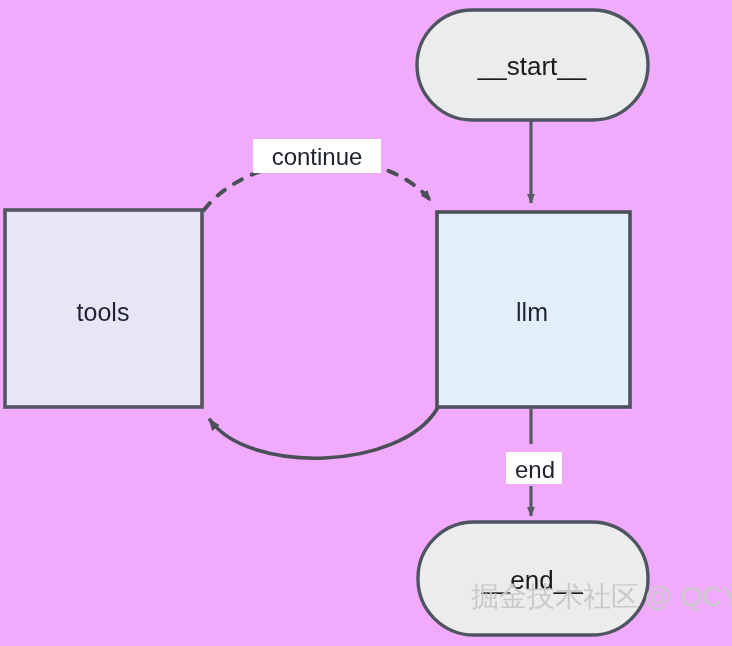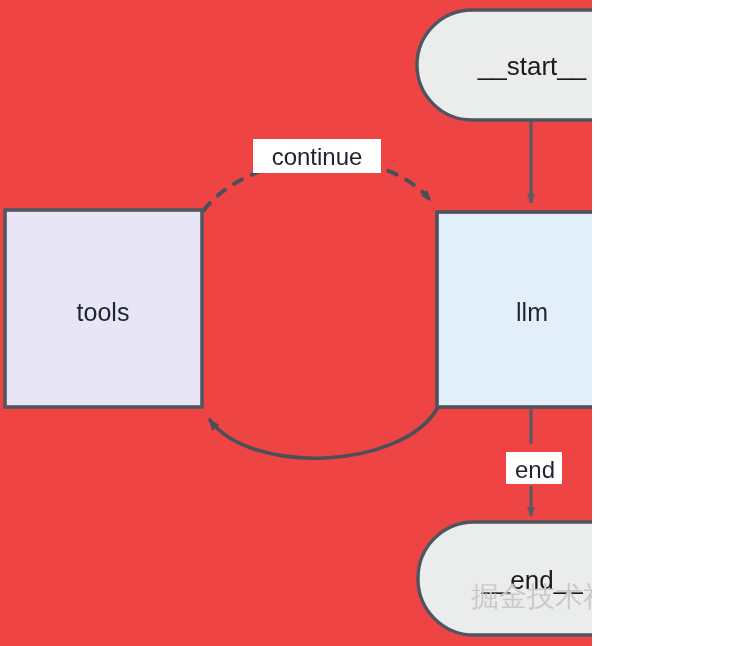--- a/index.html
+++ b/index.html
@@ -5,23 +5,23 @@
   html, body {
     margin: 0;
     padding: 0;
     background: #ffffff;
   }
   body {
     font-family: "Liberation Sans", sans-serif;
   }
   #canvas {
     position: relative;
-    width: 592px;
+    width: 732px;
     height: 646px;
-    background: #ef4444;
+    background: #f0abfc;
     overflow: hidden;
   }
   #graph-svg {
     position: absolute;
     left: 0;
     top: 0;
     width: 732px;
     height: 646px;
   }
   .node-label {

